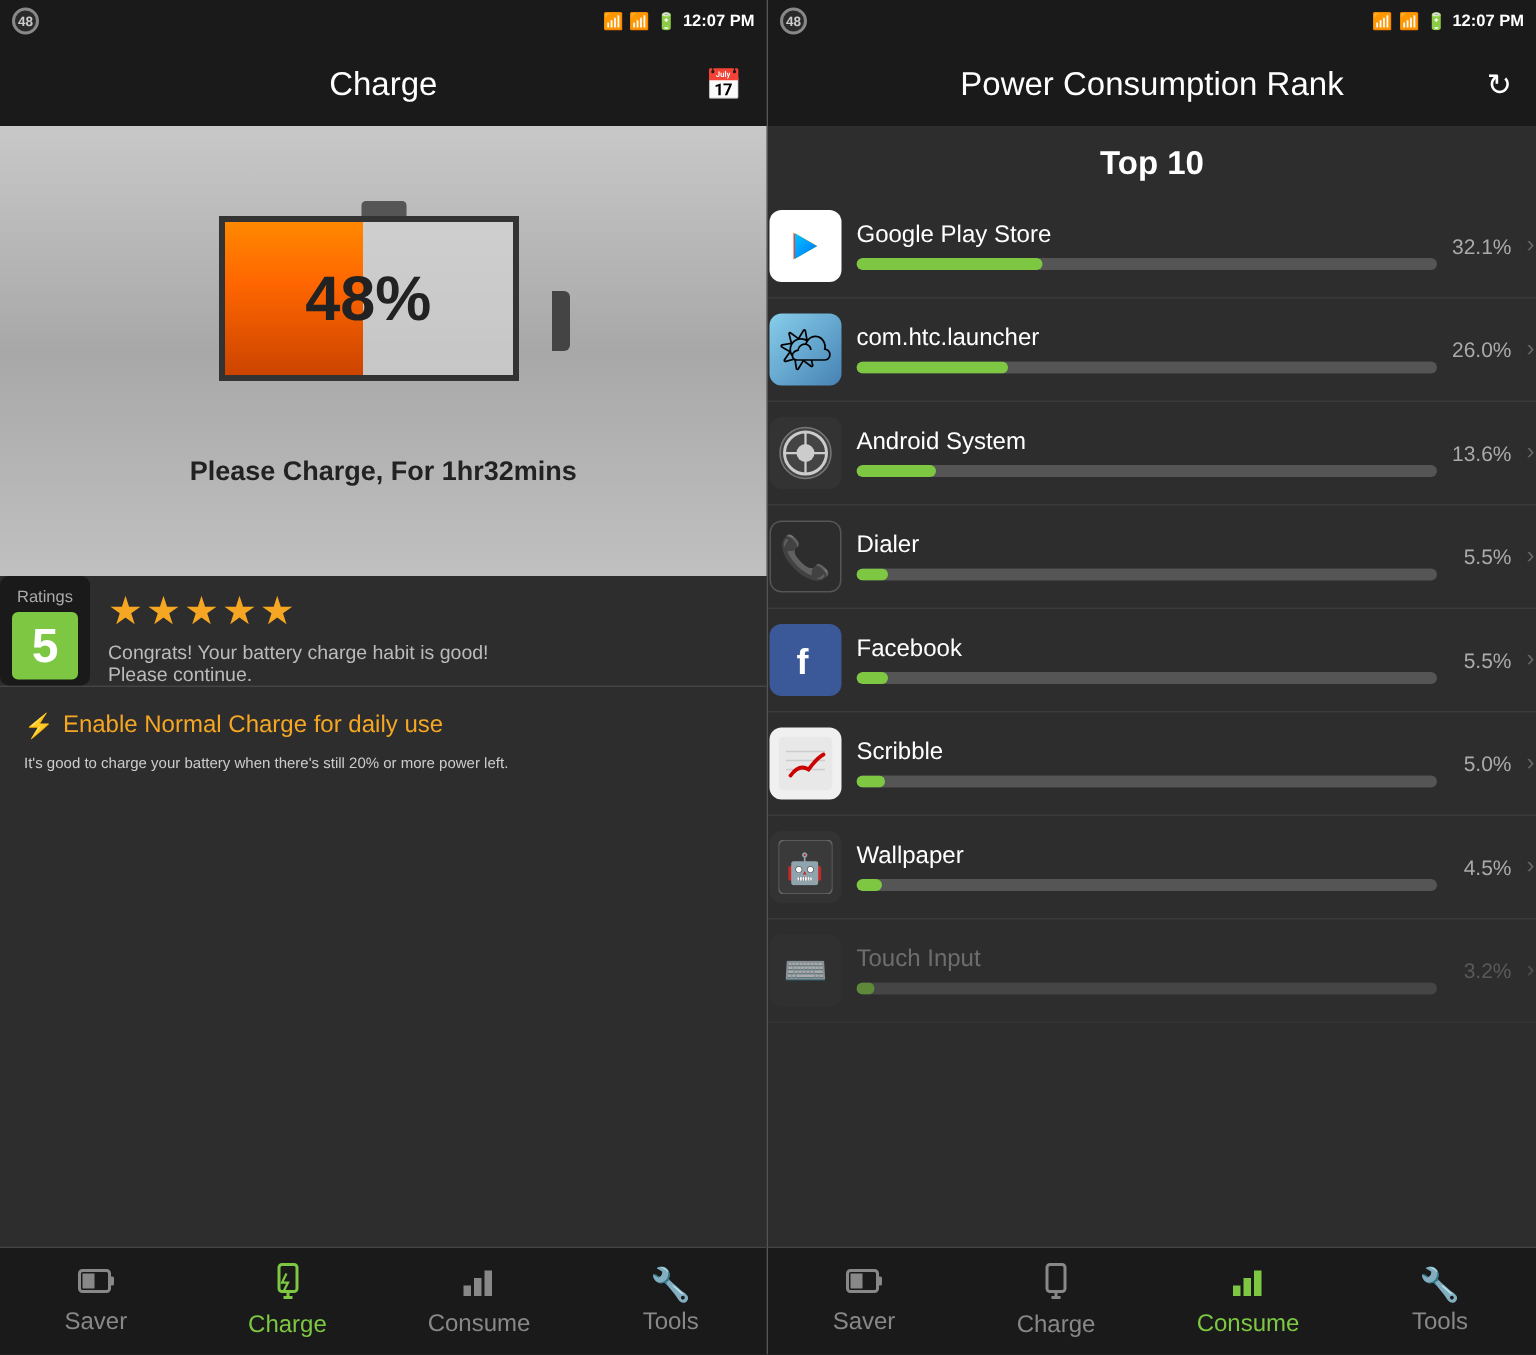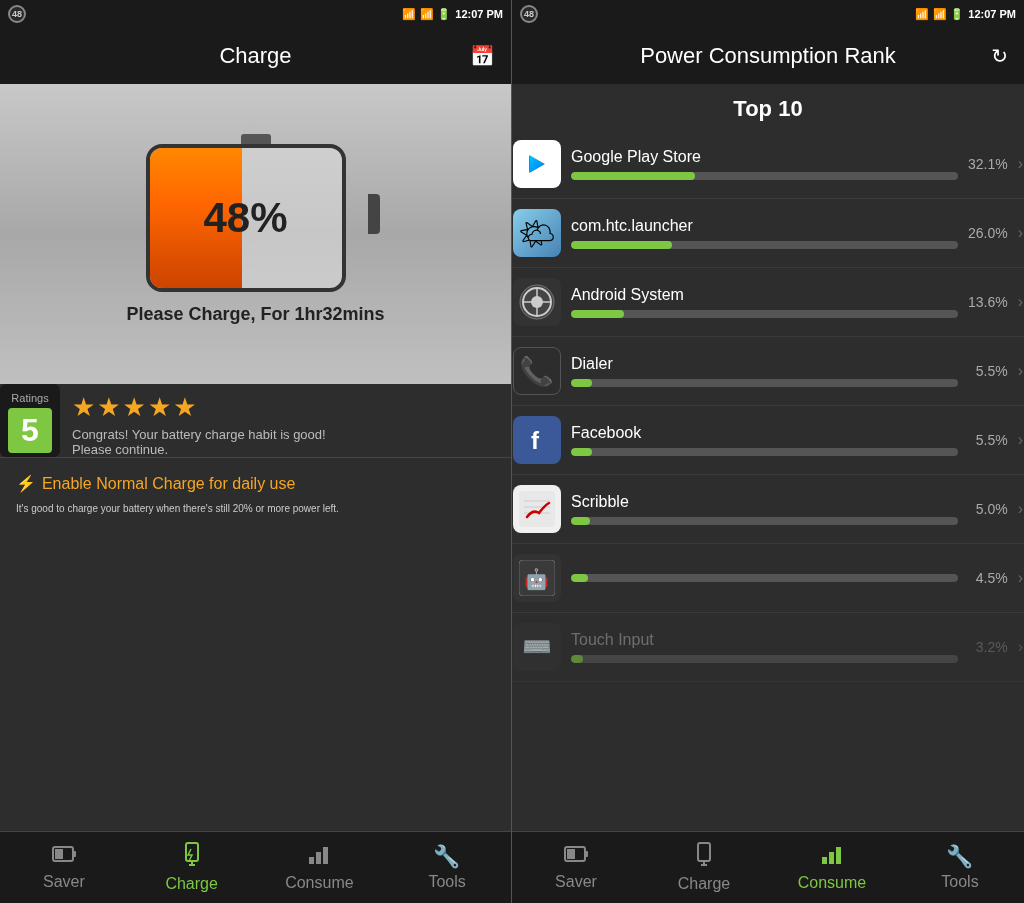--- a/index.html
+++ b/index.html
@@ -84,23 +84,23 @@
 
     .battery-visual {
       position: relative;
       width: 220px;
       height: 140px;
       margin-bottom: 20px;
     }
 
     .battery-body {
       width: 200px;
-      height: 148px;
+      height: 110px;
       border: 4px solid #333;
-      border-radius: 16px;
+      border-radius: 0;
       background: rgba(220,220,220,0.6);
       position: relative;
       overflow: hidden;
     }
     .battery-tip {
       position: absolute;
       right: -14px;
       top: 50%;
       transform: translateY(-50%);
       width: 12px;
@@ -523,20 +523,21 @@
     </div>
 
     <div class="app-item">
       <div class="app-icon icon-wallpaper">
         <svg width="36" height="36" viewBox="0 0 36 36">
           <rect width="36" height="36" rx="4" fill="#3a3a3a" stroke="#666" stroke-width="1"></rect>
           <text x="18" y="26" font-size="20" fill="#7dc742" text-anchor="middle" font-family="Arial">🤖</text>
         </svg>
       </div>
       <div class="app-info">
+        <div class="app-name">Wallpaper</div>
         <div class="app-bar-bg">
           <div class="app-bar-fill" style="width: 4.5%"></div>
         </div>
       </div>
       <span class="app-percent">4.5%</span>
       <span class="app-chevron">›</span>
     </div>
 
     <div class="app-item" style="opacity:0.6">
       <div class="app-icon icon-android-sys">

